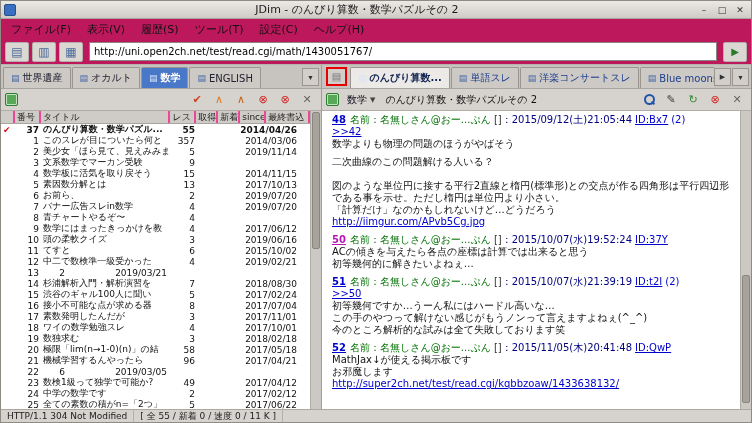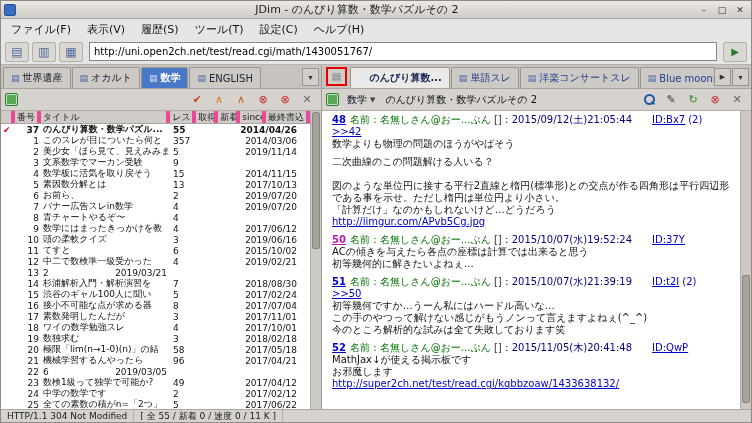--- a/index.html
+++ b/index.html
@@ -1,18 +1,18 @@
 <!DOCTYPE html>
 <html style="--selected_tab_blue: #4a78c8; --link_blue: #0000cc; --name_green: #007000; --date_navy: #000080; --visited_magenta: #b818b8; --marker_red: #d01010; --bookmark_red: #cc1111;"><head>
 <meta charset="utf-8">
 <style>
   *{box-sizing:border-box;margin:0;padding:0}
   html,body{margin:0;padding:0}
   body{width:752px;height:423px;font-family:"DejaVu Sans",sans-serif;font-size:11px;color:#111;background:#d6d2cd;overflow:hidden}
-  .window{width:752px;height:423px;border:1px solid #8e8a84;display:flex;flex-direction:column;background:#e5e5e5}
+  .window{width:752px;height:423px;border:1px solid #8e8a84;display:flex;flex-direction:column;background:#be185d}
 
   
   .titlebar{height:18px;background:linear-gradient(#ece9e5,#cfccc7);display:flex;align-items:center;border-bottom:1px solid #a9a49e;padding:0 3px;flex:none}
   .app-ico{width:12px;height:12px;background:#3a6ec0;border:1px solid #27508f;border-radius:2px;margin-right:4px;flex:none}
   .title-text{flex:1;text-align:center;font-size:11px;color:#1a1a1a;overflow:hidden;white-space:nowrap}
   .win-btn{width:16px;height:14px;display:flex;align-items:center;justify-content:center;font-size:9px;color:#333;margin-left:2px;flex:none}
 
   
   .menubar{height:20px;display:flex;align-items:center;padding-left:2px;flex:none}
   .menu-item{padding:2px 8px;font-size:11px;white-space:nowrap}
@@ -54,47 +54,47 @@
 
   
   .mag{position:relative;width:11px;height:11px;display:inline-block}
   .mag::before{content:"";position:absolute;left:0;top:0;width:7px;height:7px;border:2px solid #2255aa;border-radius:50%}
   .mag::after{content:"";position:absolute;left:7px;top:8px;width:4px;height:2px;background:#2255aa;transform:rotate(45deg)}
 
   
   .table-wrap{flex:1;display:flex;min-height:0}
   .tlist{flex:1;display:flex;flex-direction:column;min-width:0}
   .thead{height:13px;flex:none;display:flex;background:#cfccc7;border-bottom:1px solid #a8a4a0;font-size:9px;color:#222}
-  .hc{border-right:4px solid #ec4899;padding:0 2px;display:flex;align-items:center;overflow:hidden;white-space:nowrap}
+  .hc{border-right:2px solid #ec4899;padding:0 2px;display:flex;align-items:center;overflow:hidden;white-space:nowrap}
   .tbody{flex:1;background:#fff;overflow:hidden}
   .trow{display:flex;height:11px;align-items:center;font-size:9px;white-space:nowrap}
   .trow.bold{font-weight:bold}
   .tc{overflow:hidden;padding:0 2px;flex:none}
-  .w0{width:14px}.w1{width:26px;text-align:right}.w2{width:130px}.w3{width:26px;text-align:left}
+  .w0{width:14px}.w1{width:26px;text-align:right}.w2{width:130px}.w3{width:26px;text-align:right}
   .w4{width:22px}.w5{width:22px}.w6{width:26px}.w7{width:44px}
   .wd{width:114px;text-align:right;padding-right:14px}
   .bk{color:var(--bookmark_red);font-weight:bold;font-size:9px;line-height:9px}
 
   
   .vscroll{width:11px;flex:none;background:#ccc8c3;border-left:1px solid #b0aca6;position:relative}
   .vthumb{position:absolute;left:1px;right:1px;background:#a6a29c;border:1px solid #8a867f;border-radius:2px}
   .bthumb{top:1px;height:46%}
   .tthumb{top:55%;height:43%}
 
   
   .post-wrap{flex:1;display:flex;min-height:0}
   .posts{flex:1;background:#fff;overflow:hidden;padding:3px 6px 0 10px;font-size:10px;line-height:12px;min-width:0}
   .post{margin-bottom:6px}
   .phead{position:relative;white-space:nowrap;overflow:hidden}
   .pnum{color:var(--link_blue);font-weight:bold;text-decoration:underline}
   .pnum.visited{color:var(--visited_magenta)}
   .pname{color:var(--name_green);font-weight:normal;margin-left:4px}
   .pbr{margin-left:3px;color:#333}
   .pdate{color:var(--date_navy)}
-  .pid{color:var(--link_blue);text-decoration:underline;margin-left:20px}
+  .pid{color:var(--link_blue);text-decoration:underline;margin-left:3px}
   .pidc{color:var(--link_blue);margin-left:3px}
   .line{min-height:12px}
   .plink{color:var(--link_blue);text-decoration:underline;word-break:break-all}
 
   
   .statusbar{height:13px;flex:none;display:flex;align-items:center;border-top:1px solid #aba7a1;background:#d6d2cd;font-size:9px;color:#222}
   .scell{padding:0 6px;border-right:1px solid #b4b0aa;white-space:nowrap;height:100%;display:flex;align-items:center}
 </style>
 </head>
 <body>

